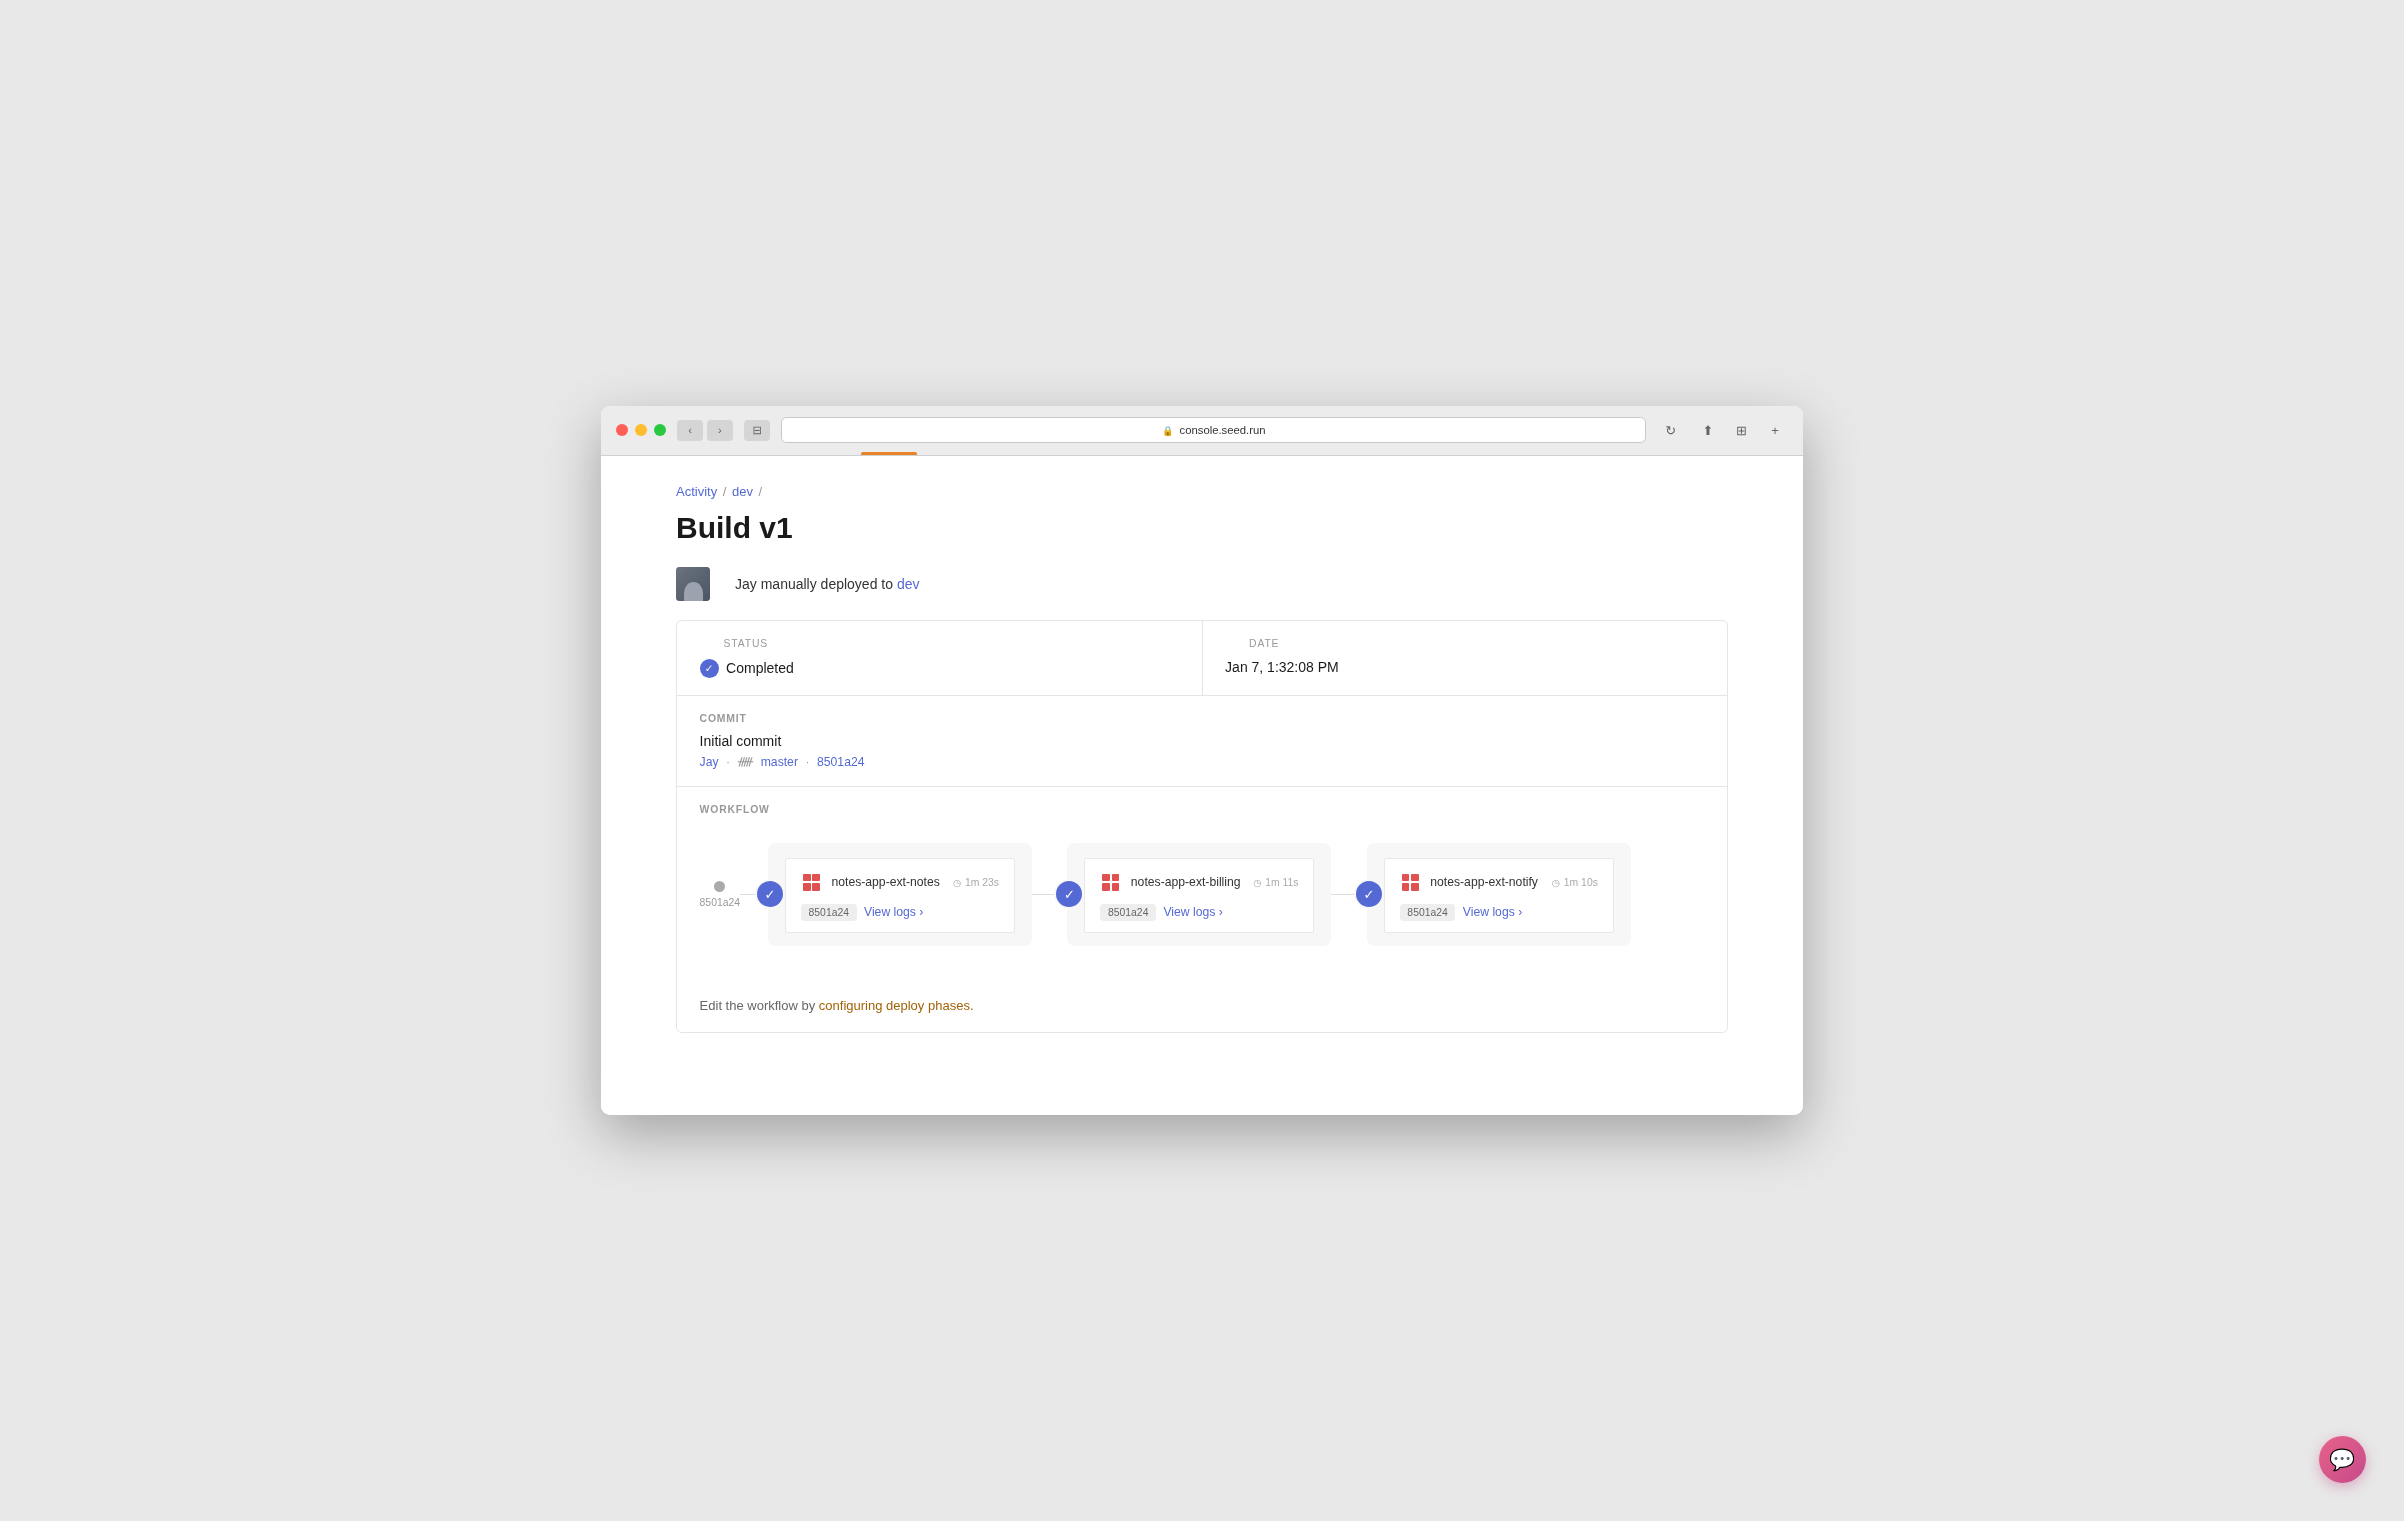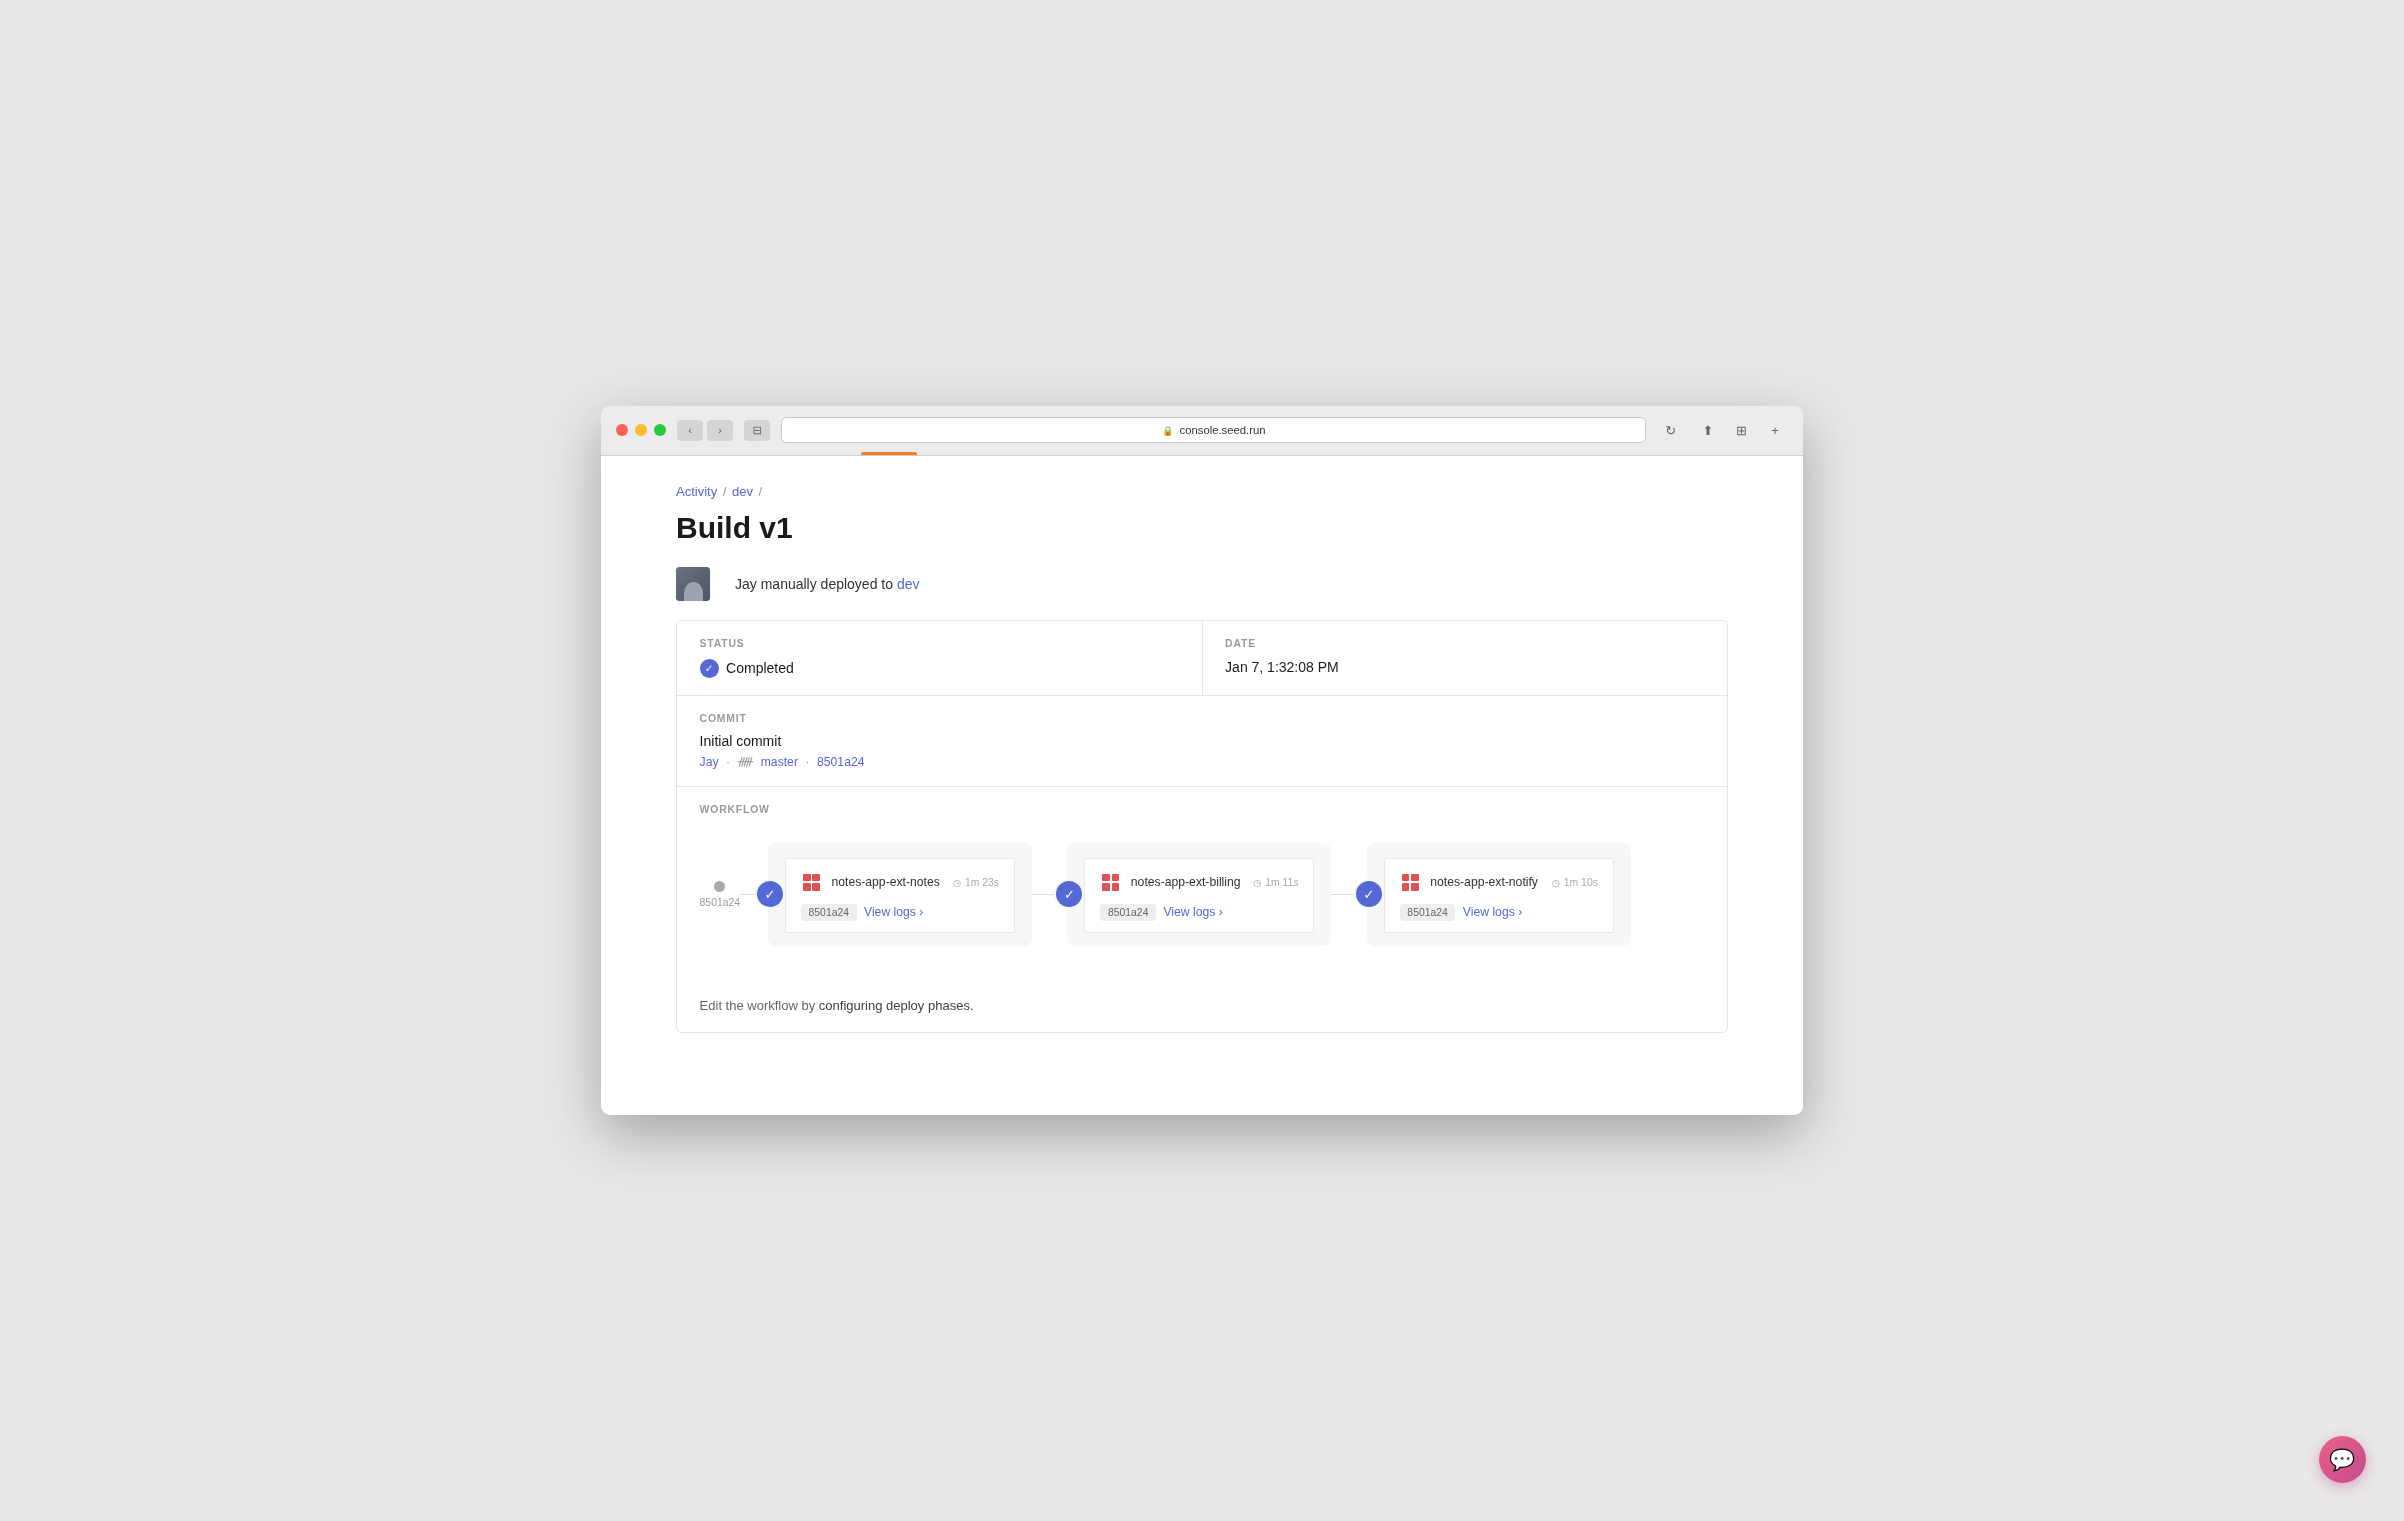--- a/index.html
+++ b/index.html
@@ -243,25 +243,26 @@
       padding: 17px 22.6px;
       flex: 1;
     }
 
     .info-cell + .info-cell {
       border-left: 0.9px solid #e5e5e5;
     }
 
     .info-label {
       font-size: 10.4px;
-      font-weight: 700;
+      font-weight: 400;
       color: #999;
       letter-spacing: 0.08em;
       text-transform: uppercase;
       margin-bottom: 9.4px;
+      margin-left: 24px;
     }
 
     .info-value {
       font-size: 14px;
       color: #1a1a1a;
       display: flex;
       align-items: center;
       gap: 7.5px;
     }
 
@@ -503,21 +504,21 @@
     }
 
     
     .edit-workflow {
       padding: 15px 22.6px 19px;
       font-size: 13px;
       color: #666;
     }
 
     .edit-workflow-link {
-      color: #404040;
+      color: #a16207;
       text-decoration: none;
       cursor: pointer;
     }
 
     
     .chat-button {
       position: fixed;
       bottom: 38px;
       right: 38px;
       width: 47px;

